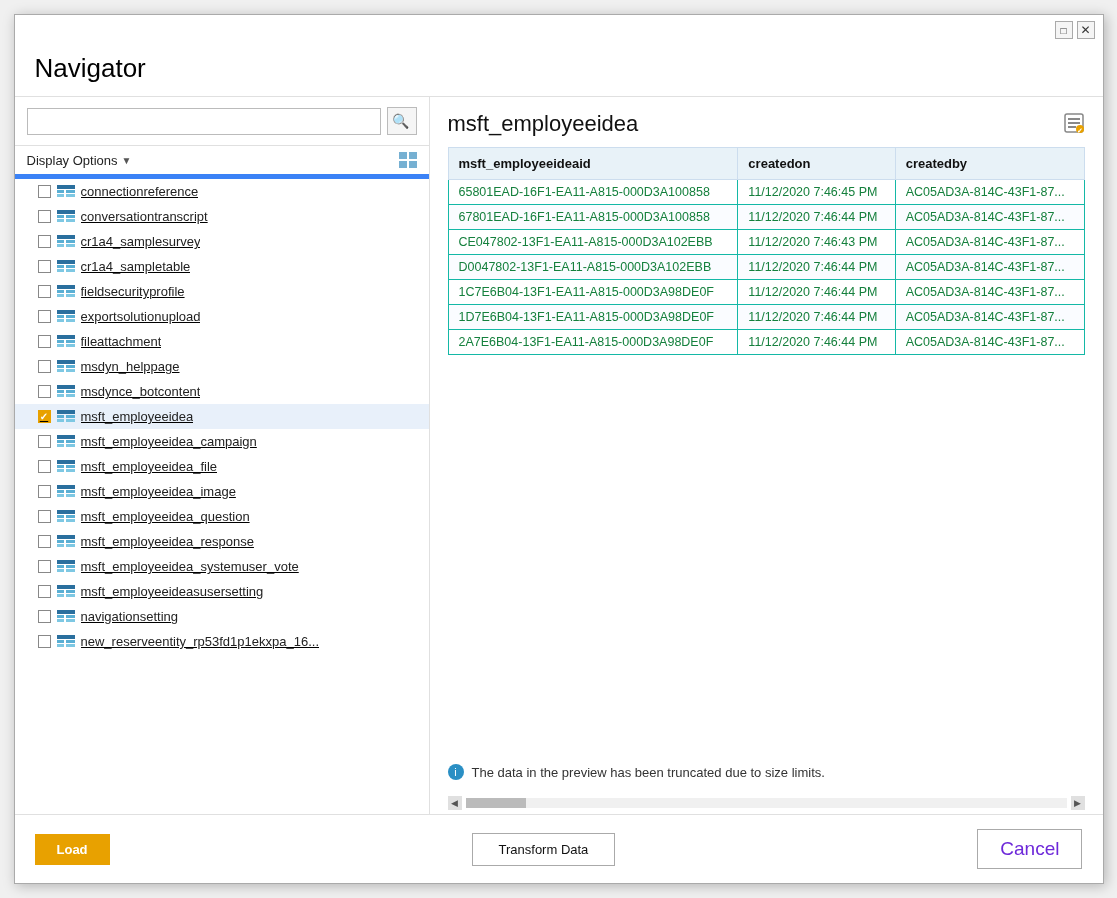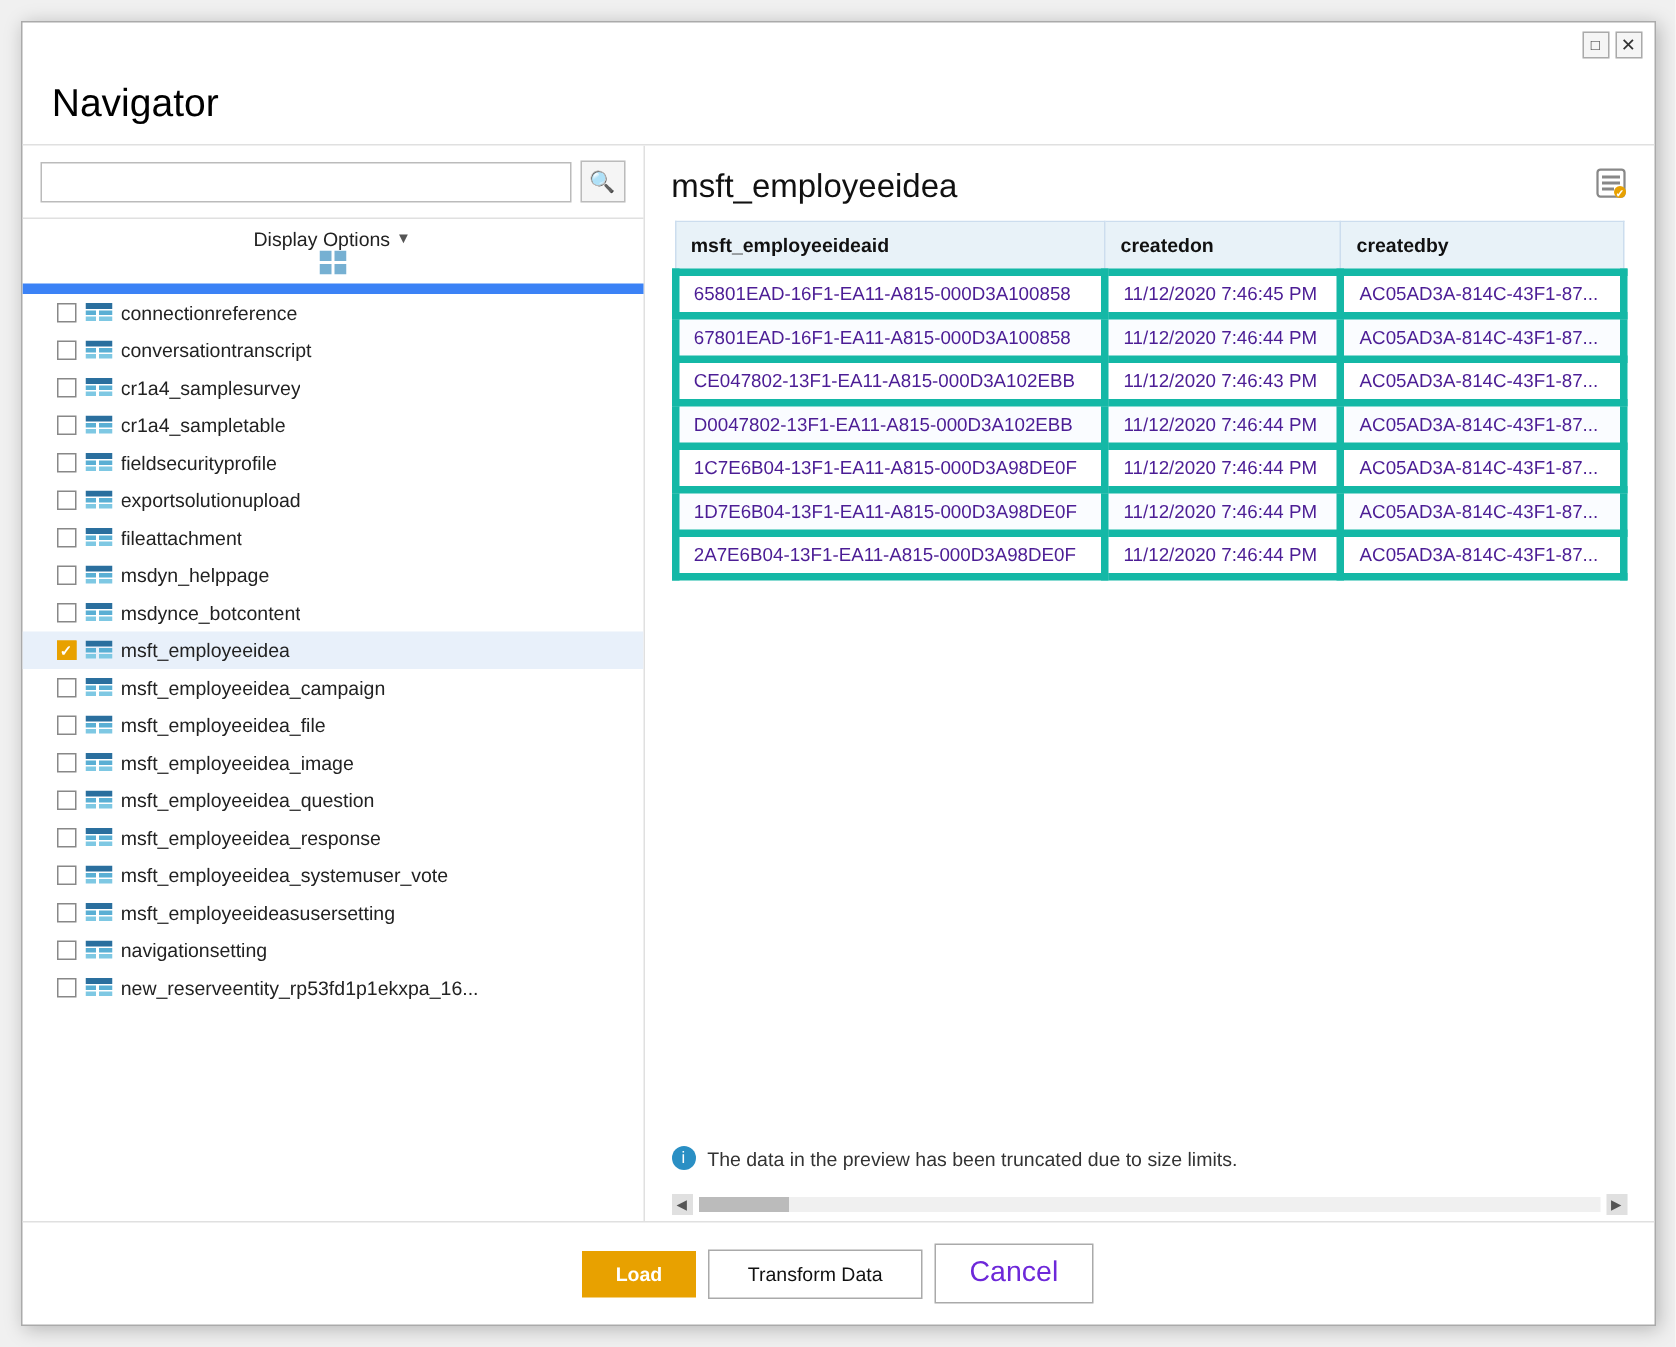--- a/index.html
+++ b/index.html
@@ -86,24 +86,22 @@
       background: #f5f5f5;
       border: 1px solid #bbb;
       display: flex;
       align-items: center;
       justify-content: center;
       cursor: pointer;
     }
     .display-options-bar {
       padding: 6px 12px;
       display: flex;
-      align-items: center;
       justify-content: space-between;
-      border-bottom: 7px solid #3b82f6;
-      flex-direction: column;
+      border-bottom: 5px solid #3b82f6;
     }
     .display-options-btn {
       display: flex;
       align-items: center;
       gap: 4px;
       cursor: pointer;
       color: #222;
       font-size: 13px;
       background: none;
       border: none;
@@ -124,20 +122,21 @@
       overflow-y: auto;
       overflow-x: hidden;
       position: relative;
     }
     .list-item {
       display: flex;
       align-items: center;
       padding: 5px 23px;
       cursor: pointer;
       gap: 6px;
+      text-decoration: underline;
     }
     .list-item.selected {
       background: #e8f0fa;
     }
     .list-item.selected .item-checkbox {
       background: #e8a100;
       border-color: #e8a100;
     }
     .item-checkbox {
       width: 13px;
@@ -201,24 +200,24 @@
       background: #e8f2f8;
       border: 1px solid #cde;
       padding: 8px 10px;
       text-align: left;
       font-weight: 600;
       font-size: 13px;
       color: #111;
       white-space: nowrap;
     }
     .data-table td {
-      border: 5px solid #14b8a6;
+      border: 1px solid #14b8a6;
       padding: 5px 10px;
       font-size: 12.5px;
-      color: #4c1d95;
+      color: #15803d;
       white-space: nowrap;
     }
     .data-table tr:nth-child(even) td {
       background: #fafcff;
     }
     .truncated-notice {
       display: flex;
       align-items: center;
       gap: 8px;
       padding: 12px 18px;
@@ -267,21 +266,21 @@
       top: 0;
       width: 60px;
       height: 10px;
       background: #bbb;
     }
 
     
     .footer {
       display: flex;
       align-items: center;
-      justify-content: center;
+      justify-content: space-between;
       padding: 14px 20px;
       border-top: 1px solid #e0e0e0;
       gap: 8px;
       flex-shrink: 0;
     }
     .btn-load {
       background: #e8a100;
       color: #fff;
       border: none;
       padding: 8px 22px;

